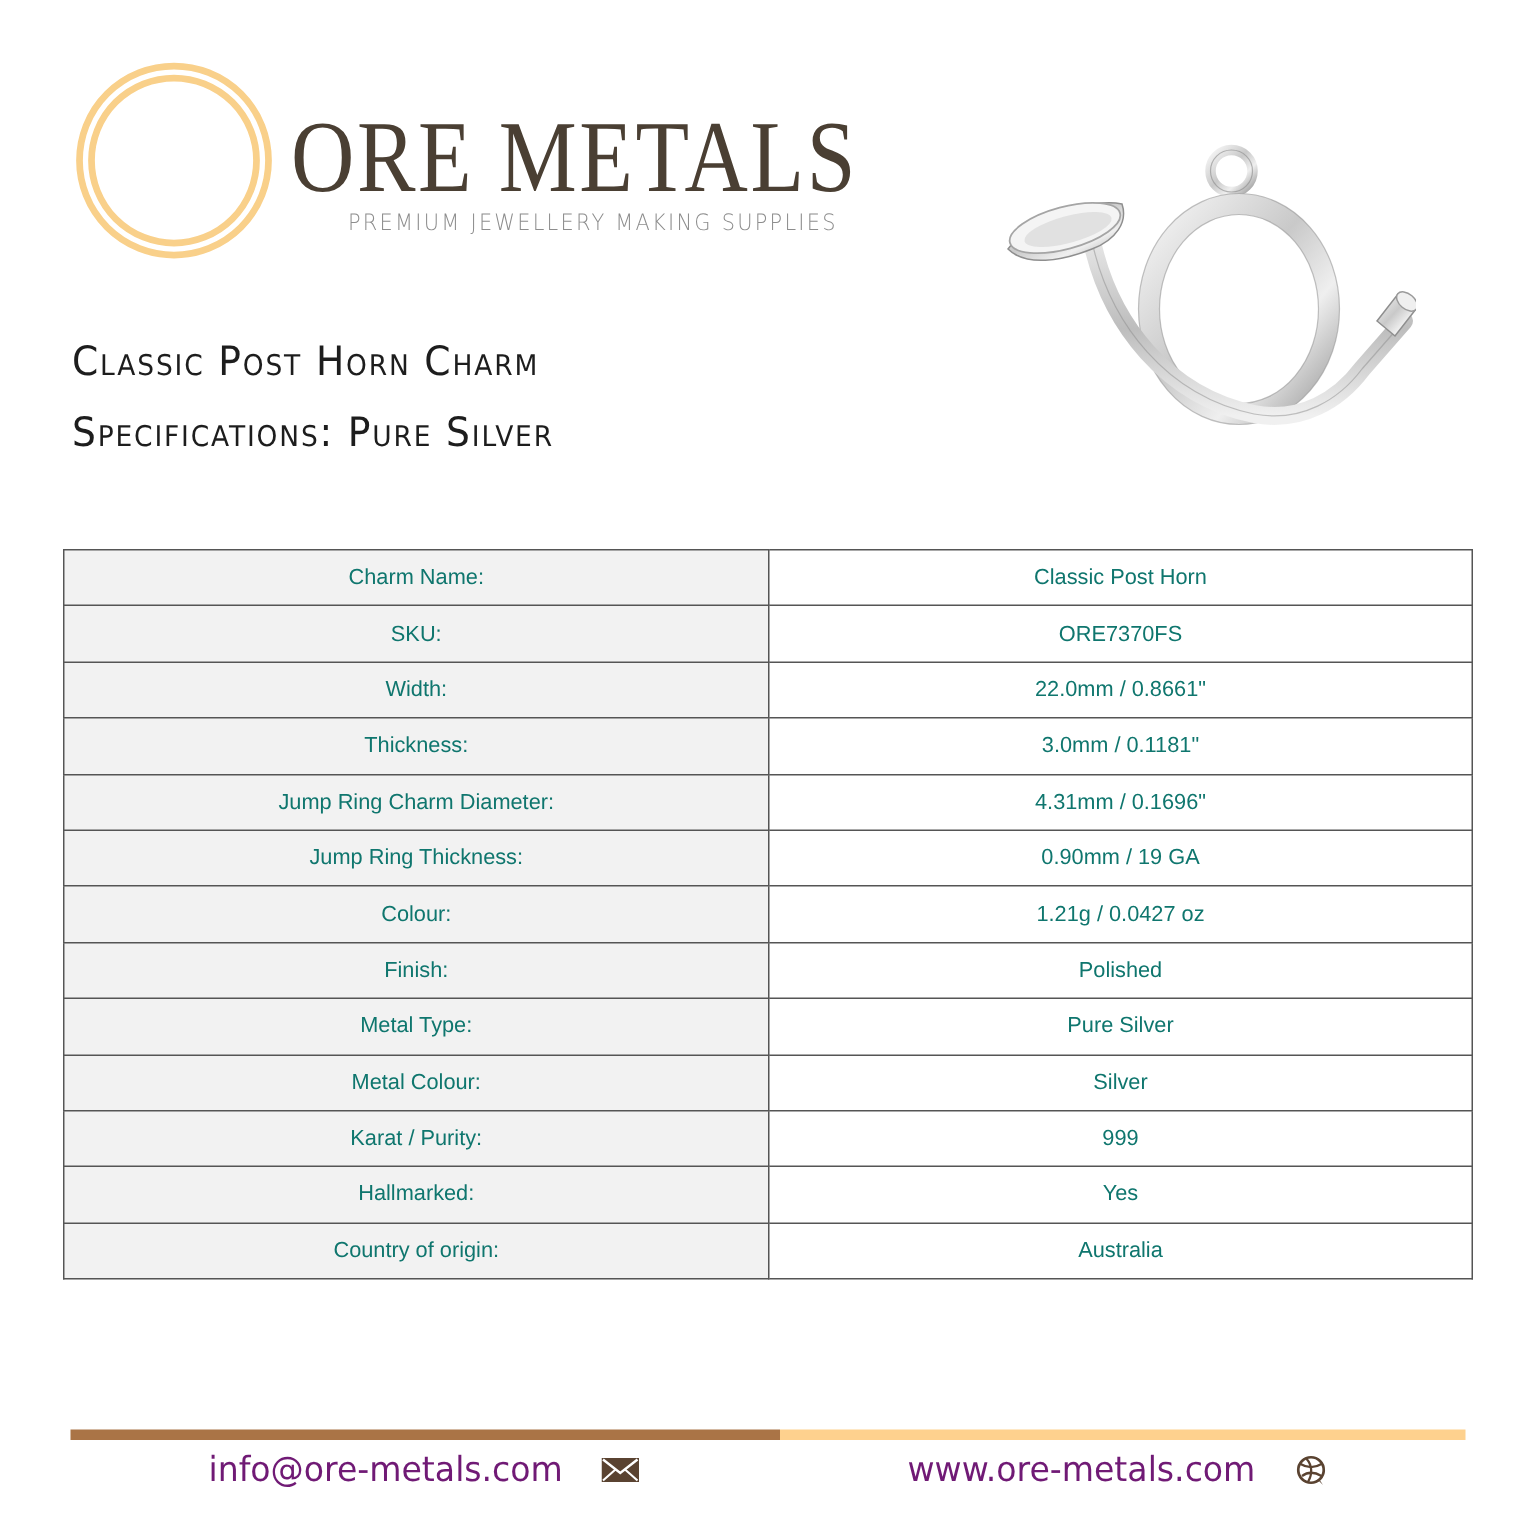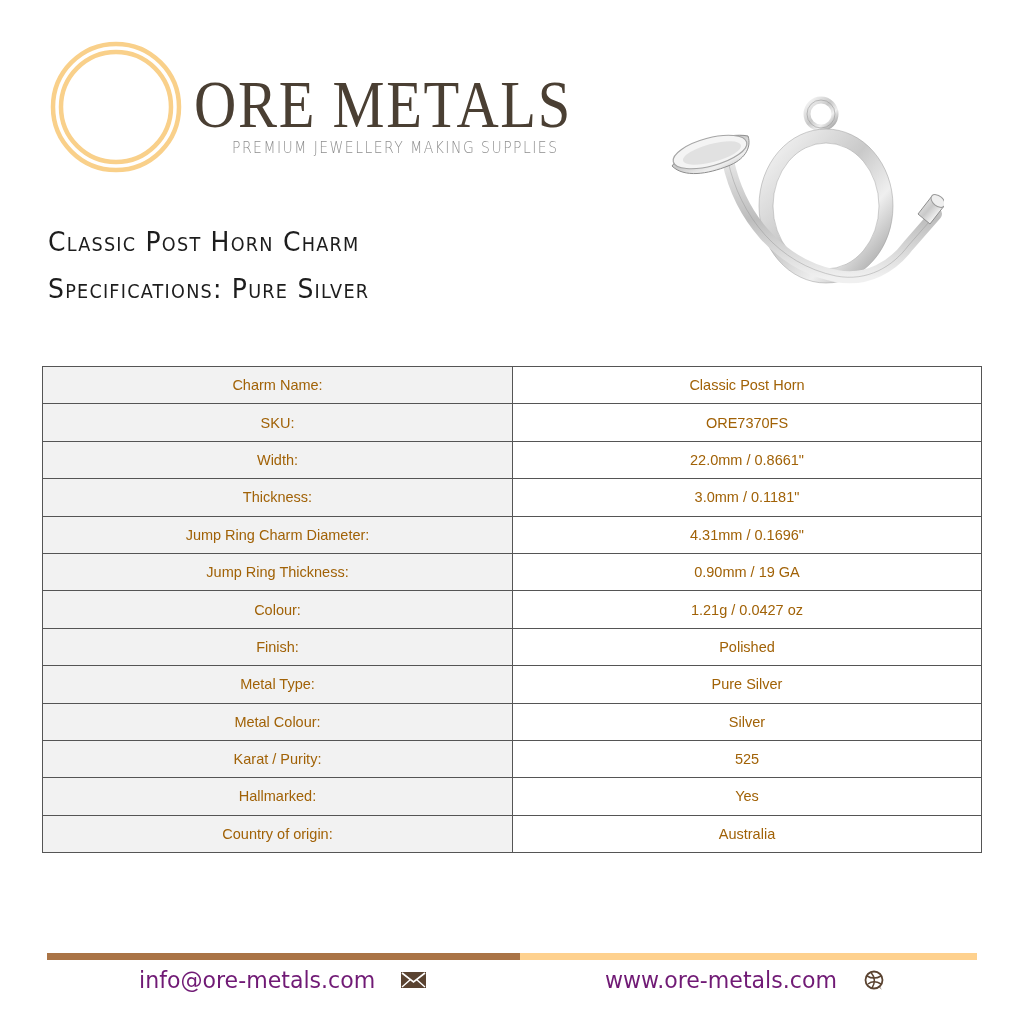--- a/index.html
+++ b/index.html
@@ -81,21 +81,21 @@
       table-layout: fixed;
     }
     table.specs td {
       border: 1.5px solid #555555;
       height: 36.4px;
       padding: 0;
       text-align: center;
       vertical-align: middle;
       font-family: "Liberation Sans", sans-serif;
       font-size: 14.5px;
-      color: #a16207;
+      color: #0f766e;
     }
     table.specs td.label-cell {
       background: #f2f2f2;
       width: 469px;
     }
     table.specs td.value-cell {
       background: #ffffff;
       border-radius: 15px;
     }
 
@@ -229,21 +229,21 @@
     <tr>
       <td class="label-cell">Metal Type:</td>
       <td class="value-cell">Pure Silver</td>
     </tr>
     <tr>
       <td class="label-cell">Metal Colour:</td>
       <td class="value-cell">Silver</td>
     </tr>
     <tr>
       <td class="label-cell">Karat / Purity:</td>
-      <td class="value-cell">525</td>
+      <td class="value-cell">999</td>
     </tr>
     <tr>
       <td class="label-cell">Hallmarked:</td>
       <td class="value-cell">Yes</td>
     </tr>
     <tr>
       <td class="label-cell">Country of origin:</td>
       <td class="value-cell">Australia</td>
     </tr>
   </tbody>

